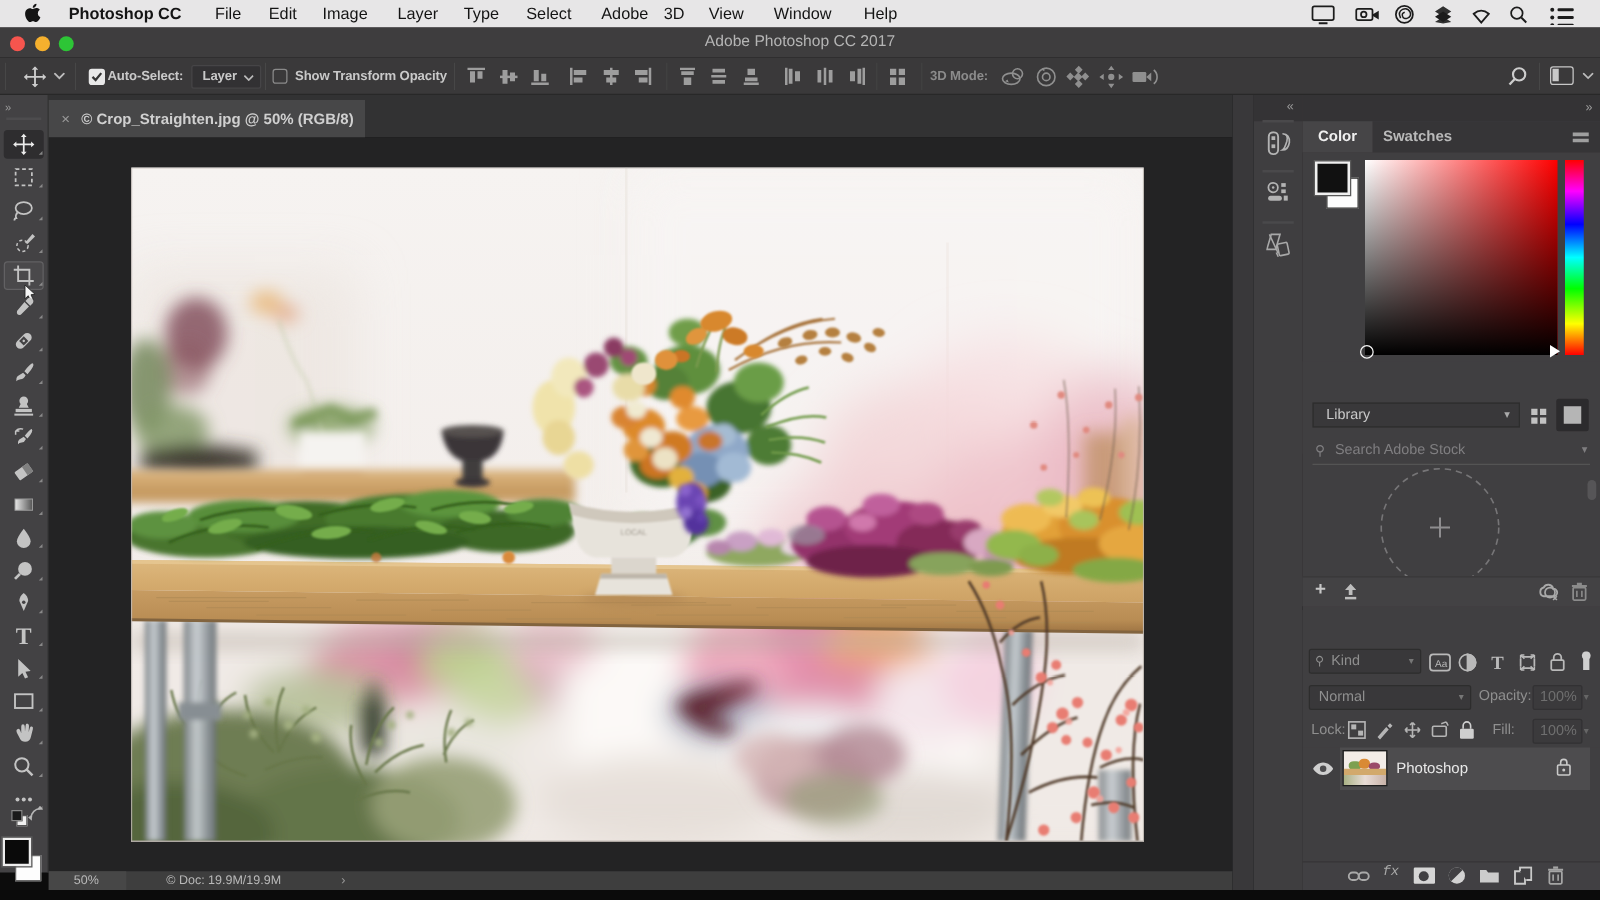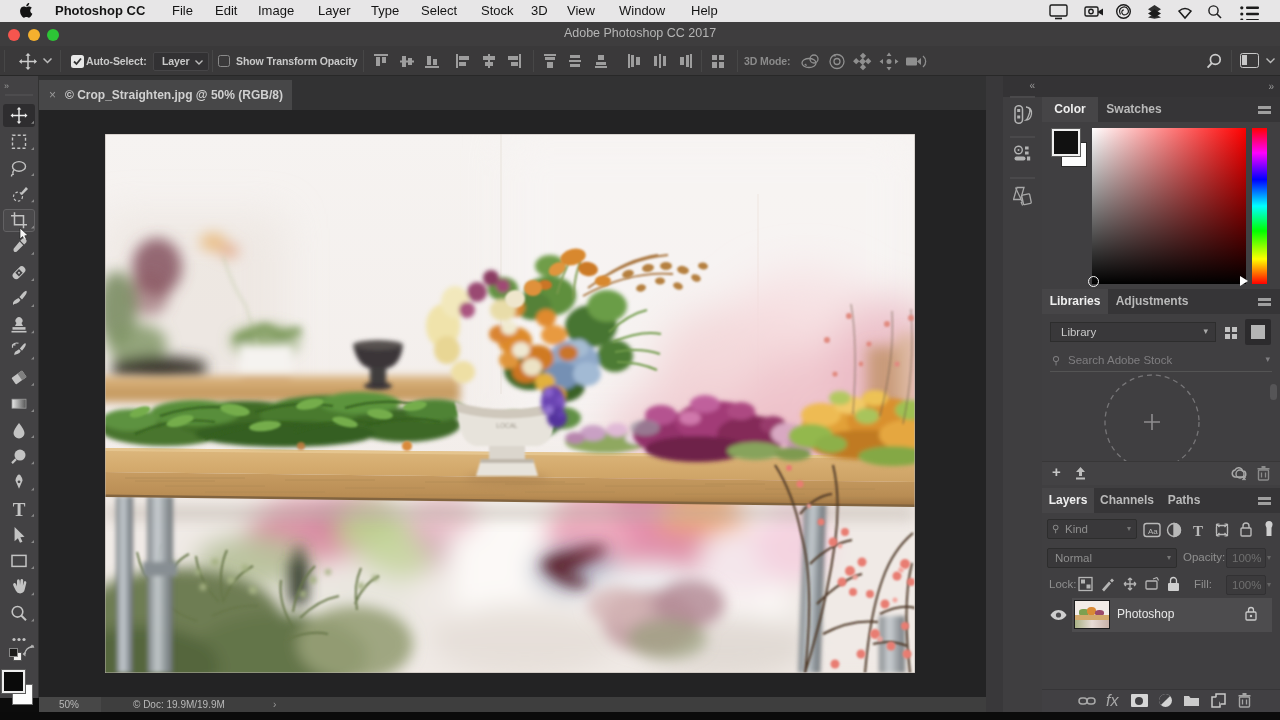--- a/index.html
+++ b/index.html
@@ -56,21 +56,21 @@
     <svg class="mi" style="left:20px;top:3px" width="14" height="16" viewBox="0 0 14 16">
       <path fill="#141414" d="M11.4 8.6c0-2.1 1.7-3.1 1.8-3.2-1-1.4-2.5-1.6-3-1.6-1.3-.1-2.5.8-3.2.8-.7 0-1.7-.8-2.8-.7C2.8 3.9 1.5 4.7.8 6-0.7 8.5.4 12.2 1.8 14.2c.7 1 1.5 2.1 2.6 2.1 1 0 1.4-.7 2.7-.7 1.3 0 1.6.7 2.8.7 1.1 0 1.9-1 2.6-2 .8-1.2 1.1-2.3 1.2-2.4-.1-.1-2.3-.9-2.3-3.3zM9.4 2.4c.6-.7 1-1.7.9-2.6-.8 0-1.9.6-2.5 1.3-.5.6-1 1.6-.9 2.5 1 .1 1.9-.5 2.5-1.2z" transform="scale(0.9) translate(0,0)"></path>
     </svg>
     <span class="mi bold" style="left:55px">Photoshop CC</span>
     <span class="mi" style="left:172px">File</span>
     <span class="mi" style="left:215px">Edit</span>
     <span class="mi" style="left:258px">Image</span>
     <span class="mi" style="left:318px">Layer</span>
     <span class="mi" style="left:371px">Type</span>
     <span class="mi" style="left:421px">Select</span>
-    <span class="mi" style="left:481px">Stock</span>
+    <span class="mi" style="left:481px">Adobe</span>
     <span class="mi" style="left:531px">3D</span>
     <span class="mi" style="left:567px">View</span>
     <span class="mi" style="left:619px">Window</span>
     <span class="mi" style="left:691px">Help</span>
     <svg style="position:absolute;left:1048px;top:3px" width="220" height="17" viewBox="0 0 220 17">
 <g stroke="#1c1c1c" fill="none" stroke-width="1.4">
   <rect x="2" y="2" width="17" height="11" rx="1.5"></rect>
           <path d="M7 15.5 h7" stroke-width="1.6"></path>
   <rect x="37" y="4" width="13" height="9" rx="1.5"></rect>
           <path d="M50 8.5 l5 -3 v7 l-5 -3z" fill="#1c1c1c" stroke="none"></path>
@@ -831,28 +831,20 @@
       <div style="position:absolute;left:46px;top:179px;width:11px;height:11px;border-radius:50%;border:1.5px solid #f5f5f5"></div>
       <svg style="position:absolute;left:197px;top:178px" width="10" height="12">
           <path d="M1 1 L9 6 L1 11 z" fill="#fff"></path>
         </svg>
 
       <div style="position:absolute;left:210px;top:31px;width:15px;height:156px;
         background:linear-gradient(to bottom, #f00 0%, #f0f 16%, #00f 33%, #0ff 50%, #0f0 66%, #ff0 84%, #f00 100%);"></div>
     </div>
 
     <div id="libpanel" style="position:absolute;left:0;top:213px;width:238px;height:196px;background:#403f41">
-      <div class="ptabs" style="top:0">
-        <div class="ptab active" style="left:0;width:66px">Libraries</div>
-        <div class="ptab" style="left:66px;width:88px">Adjustments</div>
-        <svg class="hamb" width="14" height="10">
-            <rect x="0" y="1" width="13" height="3" fill="#9f9f9f"></rect>
-            <rect x="0" y="6" width="13" height="3" fill="#9f9f9f"></rect>
-          </svg>
-      </div>
       <div style="position:absolute;left:8px;top:33px;width:166px;height:20px;background:#39383a;border:1px solid #2d2d2d;border-radius:0;color:#c9c9c9;font-size:11.5px">
         <span style="position:absolute;left:10px;top:3px">Library</span>
         <span style="position:absolute;right:7px;top:3px;color:#aaa;font-size:9px">▾</span>
       </div>
       <svg style="position:absolute;left:182px;top:37px" width="15" height="14" viewBox="0 0 15 14">
         <rect x="1" y="1" width="5" height="5" fill="#c2c2c2"></rect>
           <rect x="8" y="1" width="5" height="5" fill="#c2c2c2"></rect>
         <rect x="1" y="8" width="5" height="5" fill="#c2c2c2"></rect>
           <rect x="8" y="8" width="5" height="5" fill="#c2c2c2"></rect>
       </svg>
@@ -883,29 +875,20 @@
         <svg style="position:absolute;left:215px;top:4px" width="13" height="15" viewBox="0 0 13 15">
           <rect x="1.5" y="4" width="10" height="10" rx="1" fill="none" stroke="#8b8b8b" stroke-width="1.4"></rect>
           <rect x="0.5" y="2" width="12" height="1.6" fill="#8b8b8b"></rect>
             <rect x="4.5" y="0" width="4" height="2" fill="#8b8b8b"></rect>
           <path d="M4.5 6.5 v5 M8.5 6.5 v5" stroke="#8b8b8b" stroke-width="1.3"></path>
         </svg>
       </div>
     </div>
 
     <div id="layerspanel" style="position:absolute;left:0;top:412px;width:238px;height:224px;background:#403f41">
-      <div class="ptabs" style="top:0">
-        <div class="ptab active" style="left:0;width:52px">Layers</div>
-        <div class="ptab" style="left:52px;width:66px">Channels</div>
-        <div class="ptab" style="left:118px;width:48px">Paths</div>
-        <svg class="hamb" width="14" height="10">
-            <rect x="0" y="1" width="13" height="3" fill="#9f9f9f"></rect>
-            <rect x="0" y="6" width="13" height="3" fill="#9f9f9f"></rect>
-          </svg>
-      </div>
 
       <div style="position:absolute;left:5px;top:31px;width:90px;height:20px;background:#39383a;border:1px solid #2d2d2d;border-radius:2px;color:#8e8e8e;font-size:11.5px">
         <span style="position:absolute;left:4px;top:3px;font-size:10px">⚲</span>
         <span style="position:absolute;left:17px;top:3px">Kind</span>
         <span style="position:absolute;right:5px;top:4px;font-size:8px;color:#777">▾</span>
       </div>
       <svg style="position:absolute;left:100px;top:33px" width="135" height="18" viewBox="0 0 135 18" fill="none" stroke="#b9b9b9" stroke-width="1.4">
         <rect x="2" y="2.5" width="16" height="13" rx="2.5"></rect>
           <text x="6" y="12.5" stroke="none" fill="#b9b9b9" font-size="8" font-family="Liberation Sans">Aa</text>
         <circle cx="32" cy="9" r="6.5"></circle>
@@ -971,21 +954,21 @@
         <rect x="1" y="6" width="10" height="8" rx="1" fill="none" stroke="#cacaca" stroke-width="1.3"></rect>
         <path d="M3.5 6 V4 a2.5 2.5 0 0 1 5 0 V6" fill="none" stroke="#cacaca" stroke-width="1.3"></path>
         <circle cx="6" cy="10" r="1.2" fill="#cacaca"></circle>
       </svg>
 
       <div style="position:absolute;left:0;top:201px;width:238px;height:23px;background:#414043;border-top:1px solid #363537">
         <svg style="position:absolute;left:36px;top:6px" width="18" height="10" viewBox="0 0 18 10">
           <rect x="1" y="2" width="8" height="6" rx="3" fill="none" stroke="#a9a9a9" stroke-width="1.5"></rect>
           <rect x="9" y="2" width="8" height="6" rx="3" fill="none" stroke="#a9a9a9" stroke-width="1.5"></rect>
         </svg>
-        <span style="position:absolute;left:64px;top:2px;color:#a9a9a9;font-size:16px;font-style:italic;font-family:Liberation Sans, sans-serif">fx</span>
+        <span style="position:absolute;left:64px;top:2px;color:#a9a9a9;font-size:11px;font-style:italic;font-family:Liberation Mono, monospace">fx</span>
         <div style="position:absolute;left:89px;top:4px;width:17px;height:13px;background:#d6d6d6;border-radius:1px">
           <div style="position:absolute;left:4px;top:2.5px;width:8px;height:8px;border-radius:50%;background:#414043"></div>
         </div>
         <svg style="position:absolute;left:116px;top:3px" width="15" height="15" viewBox="0 0 15 15">
           <circle cx="7.5" cy="7.5" r="6.5" fill="#d2d2d2"></circle>
             <path d="M7.5 1 a6.5 6.5 0 0 0 0 13 z" fill="#414043" transform="rotate(45 7.5 7.5)"></path>
         </svg>
         <svg style="position:absolute;left:141px;top:4px" width="17" height="13" viewBox="0 0 17 13">
           <path d="M1 2 h5 l1.5 2 H16 v8 H1 z" fill="#cccccc"></path>
         </svg>

